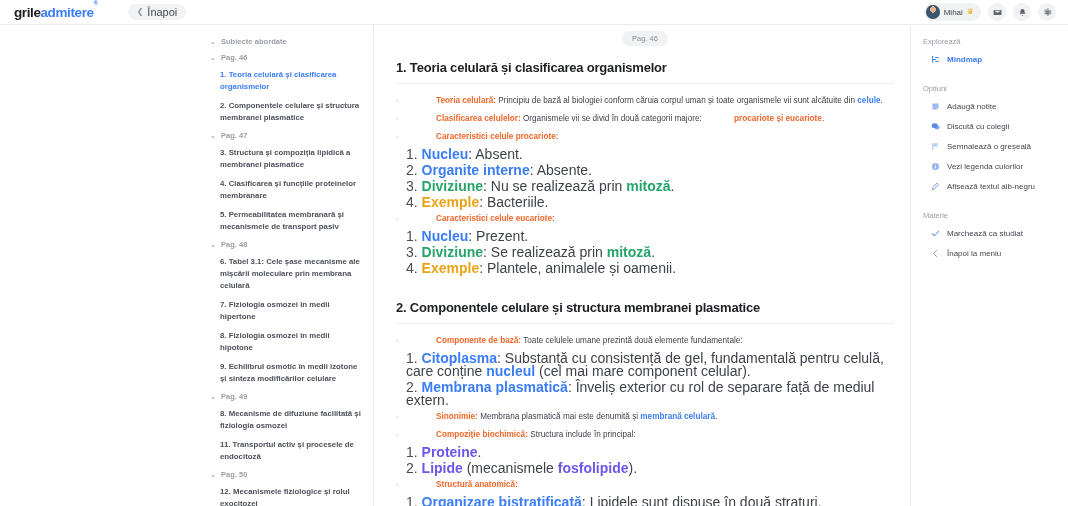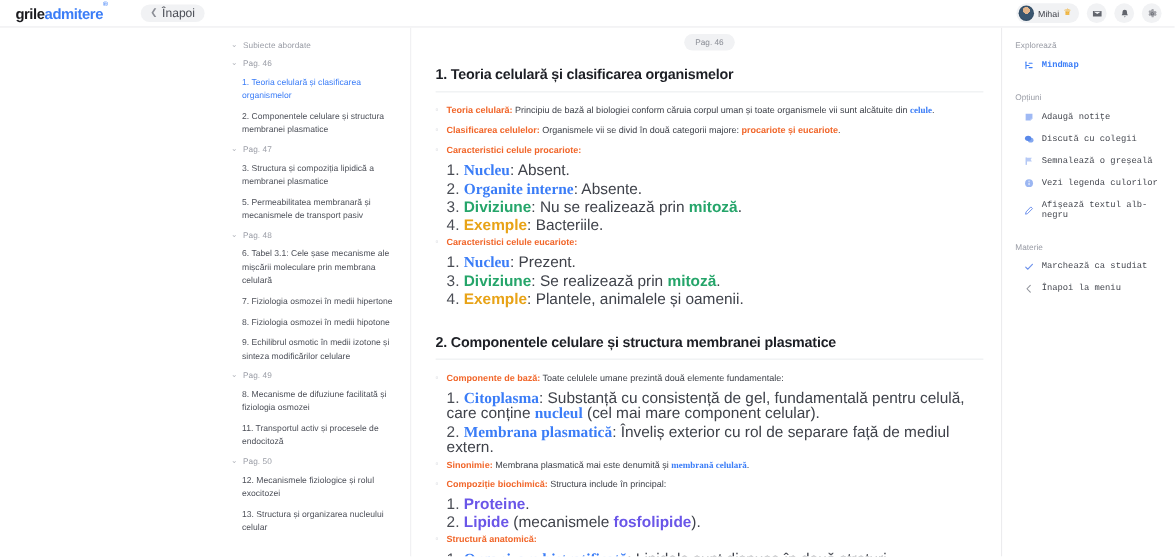--- a/index.html
+++ b/index.html
@@ -68,20 +68,21 @@
 
   .left-pad { width: 208px; background: #ffffff; flex: 0 0 208px; }
 
   
   .toc {
     width: 166px; flex: 0 0 166px;
     border-right: 1px solid #ececee;
     padding: 12px 10px 12px 2px;
     overflow: hidden;
     background: #fff;
+    font-weight: bold;
   }
   .toc-group-head {
     display: flex; align-items: center; gap: 5px;
     font-size: 7.5px; color: #9a9da6; margin: 0 0 7px 0; cursor: pointer;
     letter-spacing: .05px;
   }
   .toc-group-head .cv { color: #b3b6bd; font-size: 7px; line-height: 1; }
   .toc-item {
     font-size: 7.8px; line-height: 12px; color: #4d5059;
     margin: 0 0 7px 10px; cursor: pointer;
@@ -99,36 +100,36 @@
     font-size: 13px; font-weight: 700; color: #1d1f25; letter-spacing: -.2px;
     margin-bottom: 8px;
   }
   .sec-rule { height: 1px; background: #eceef0; margin-bottom: 10px; }
   .bullets { list-style: none; }
   .b-row { display: flex; margin-bottom: 5px; }
   .b-dot { color: #c6c9d0; font-size: 7px; width: 10px; flex: 0 0 10px; line-height: 13px; }
   .b-txt { font-size: 8.2px; line-height: 13px; color: #3f424a; }
   .sub { font-size: 14px; line-height: 13px; color: #3f424a; margin: 0 0 3px 10px; }
   .sub .num { color: #4a4d55; }
-  .c-orange { color: #f1662a; font-weight: 700; }
-  .c-blue   { color: #3b7df7; font-weight: 700; font-family: Liberation Serif, serif; }
+  .c-orange { color: #f1662a; font-weight: 700; margin-left: 30px; }
+  .c-blue   { color: #3b7df7; font-weight: 700; }
   .c-green  { color: #25a56a; font-weight: 700; }
   .c-amber  { color: #e8a317; font-weight: 700; }
   .c-purple { color: #6a56e8; font-weight: 700; }
   .gap-lg { height: 22px; }
 
   
   .right {
     width: 158px; flex: 0 0 158px; border-left: 1px solid #ececee;
     padding: 12px 10px 0 12px; background: #fff;
   }
   .r-head { font-size: 7.5px; color: #9a9da6; margin-bottom: 9px; }
   .r-item {
     display: flex; align-items: center; gap: 7px;
-    font-size: 8px; color: #44474f; margin: 0 0 11px 8px; cursor: pointer; font-family: Liberation Mono, monospace;
+    font-size: 8px; color: #44474f; margin: 0 0 11px 8px; cursor: pointer;
   }
   .r-item.accent { color: #3b7df7; font-weight: 700; }
   .r-ico { width: 9px; height: 9px; display: flex; align-items: center; justify-content: center; flex: 0 0 9px; }
   .r-ico svg { display: block; }
   .r-gap { height: 9px; }
 </style>
 </head>
 <body>
 
 <div class="app">
@@ -182,20 +183,21 @@
         <span>Pag. 46</span>
       </div>
       <div class="toc-item active">1. Teoria celulară și clasificarea organismelor</div>
       <div class="toc-item">2. Componentele celulare și structura membranei plasmatice</div>
 
       <div class="toc-group-head">
         <span class="cv">⌄</span>
         <span>Pag. 47</span>
       </div>
       <div class="toc-item">3. Structura și compoziția lipidică a membranei plasmatice</div>
+      <div class="toc-item">4. Clasificarea și funcțiile proteinelor membranare</div>
       <div class="toc-item">5. Permeabilitatea membranară și mecanismele de transport pasiv</div>
 
       <div class="toc-group-head">
         <span class="cv">⌄</span>
         <span>Pag. 48</span>
       </div>
       <div class="toc-item">6. Tabel 3.1: Cele șase mecanisme ale mișcării moleculare prin membrana celulară</div>
       <div class="toc-item">7. Fiziologia osmozei în medii hipertone</div>
       <div class="toc-item">8. Fiziologia osmozei în medii hipotone</div>
       <div class="toc-item">9. Echilibrul osmotic în medii izotone și sinteza modificărilor celulare</div>

